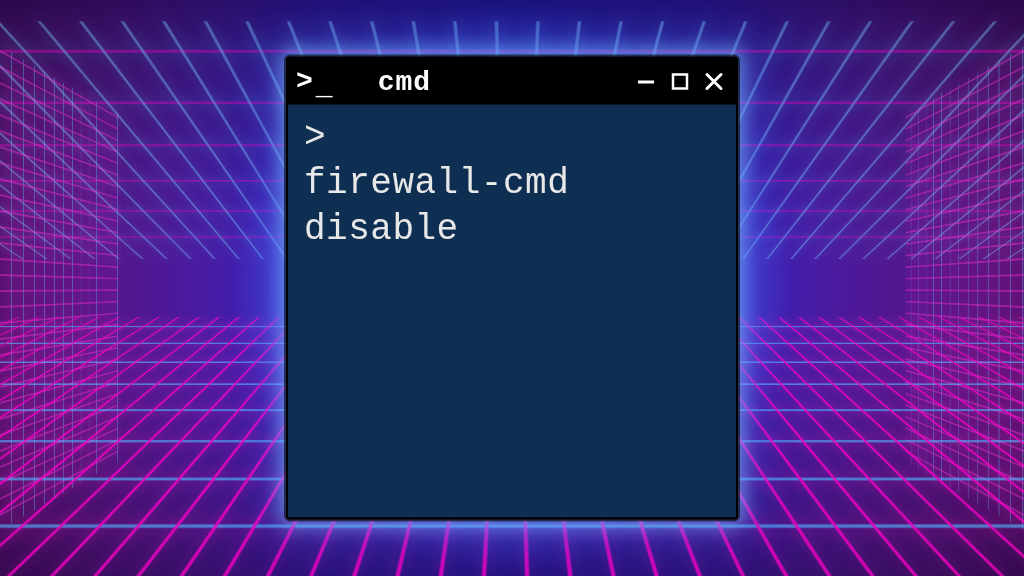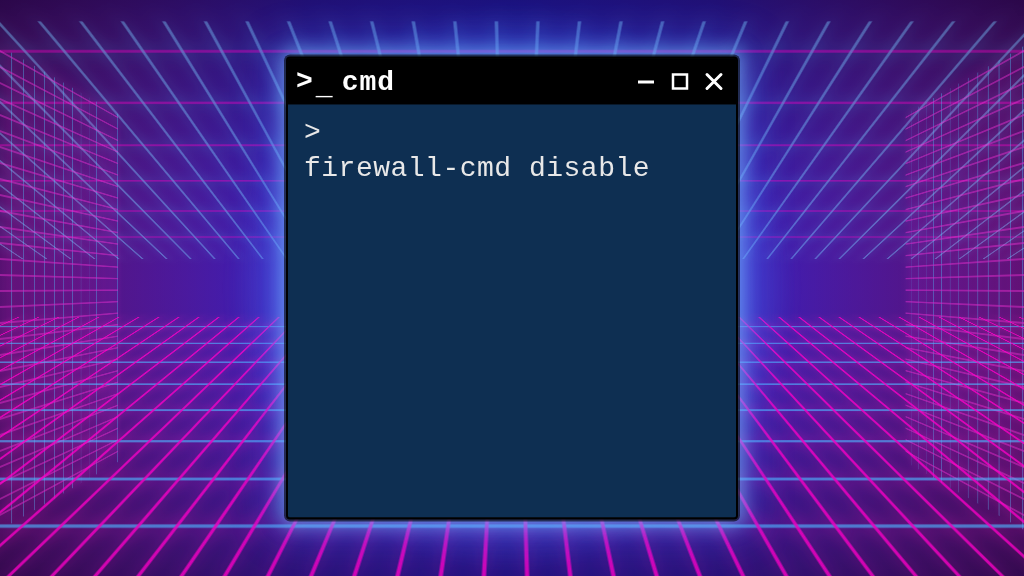--- a/index.html
+++ b/index.html
@@ -112,21 +112,21 @@
       font-family: 'Consolas', 'Courier New', monospace;
     }
     .prompt-icon {
       display: inline-flex;
       align-items: center;
       gap: 2px;
       font-weight: 900;
     }
     .prompt-icon .gt { font-size: 28px; line-height: 1; }
     .prompt-icon .us { font-size: 28px; line-height: 1; transform: translateY(5px); }
-    .title-text { flex: 0 0 auto; }
+    .title-text { flex: 0 0 auto; margin-left: 36px; }
     .title-spacer { flex: 1 1 auto; }
     .win-controls {
       display: flex;
       align-items: center;
       gap: 10px;
     }
     .win-btn {
       width: 24px; height: 24px;
       display: inline-flex;
       align-items: center;
@@ -134,21 +134,21 @@
       color: #fff;
       cursor: pointer;
     }
     .win-btn svg { display: block; }
     .terminal-body {
       flex: 1 1 auto;
       background: #0e2f52;
       color: #e8e8e8;
       padding: 10px 16px 16px 16px;
       font-family: 'Consolas', 'Menlo', 'Courier New', monospace;
-      font-size: 28px;
+      font-size: 36px;
       line-height: 1.28;
       letter-spacing: 0.5px;
       word-break: break-word;
     }
     .prompt-line {
       white-space: pre-wrap;
     }
     .prompt-symbol {
       display: inline;
     }

